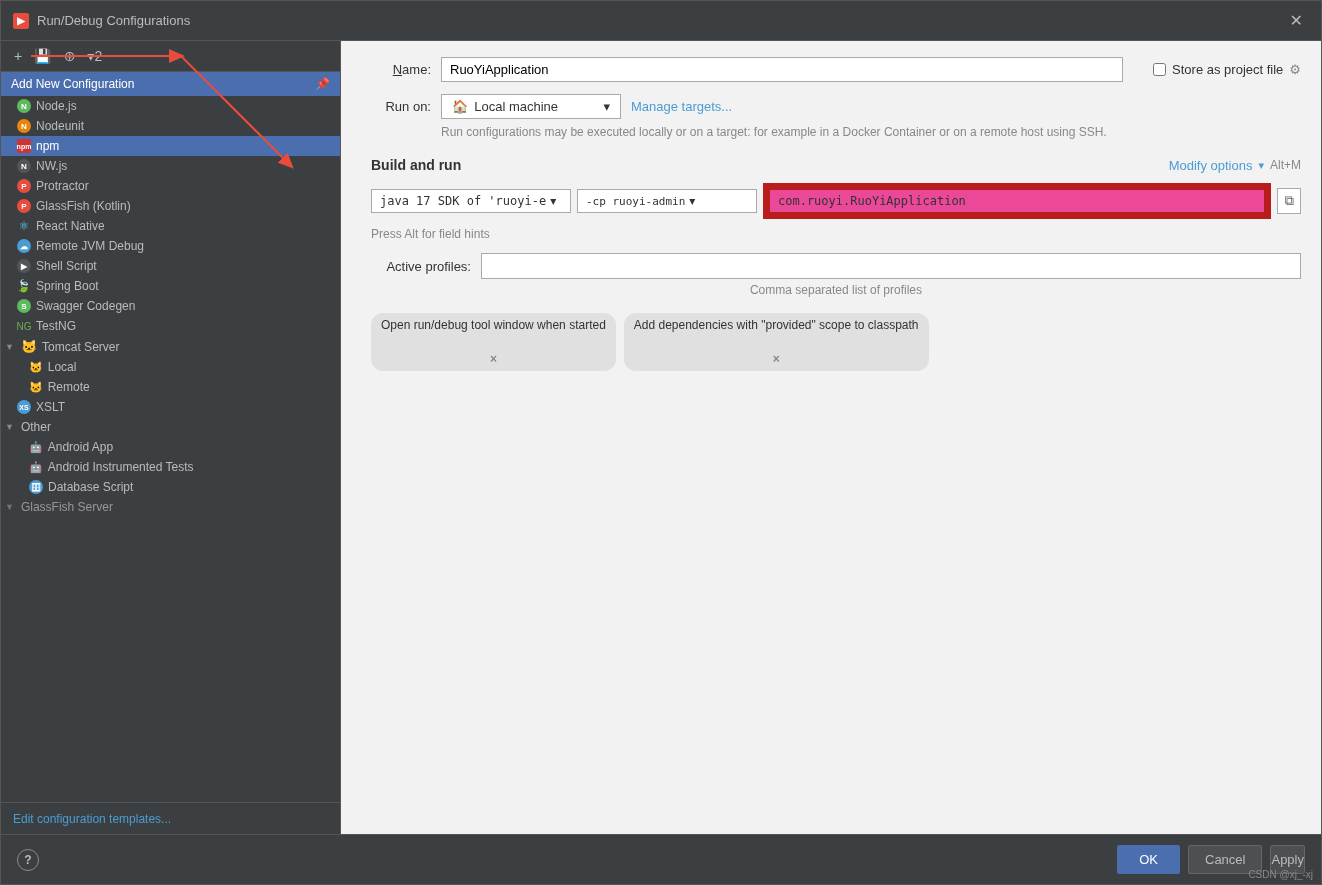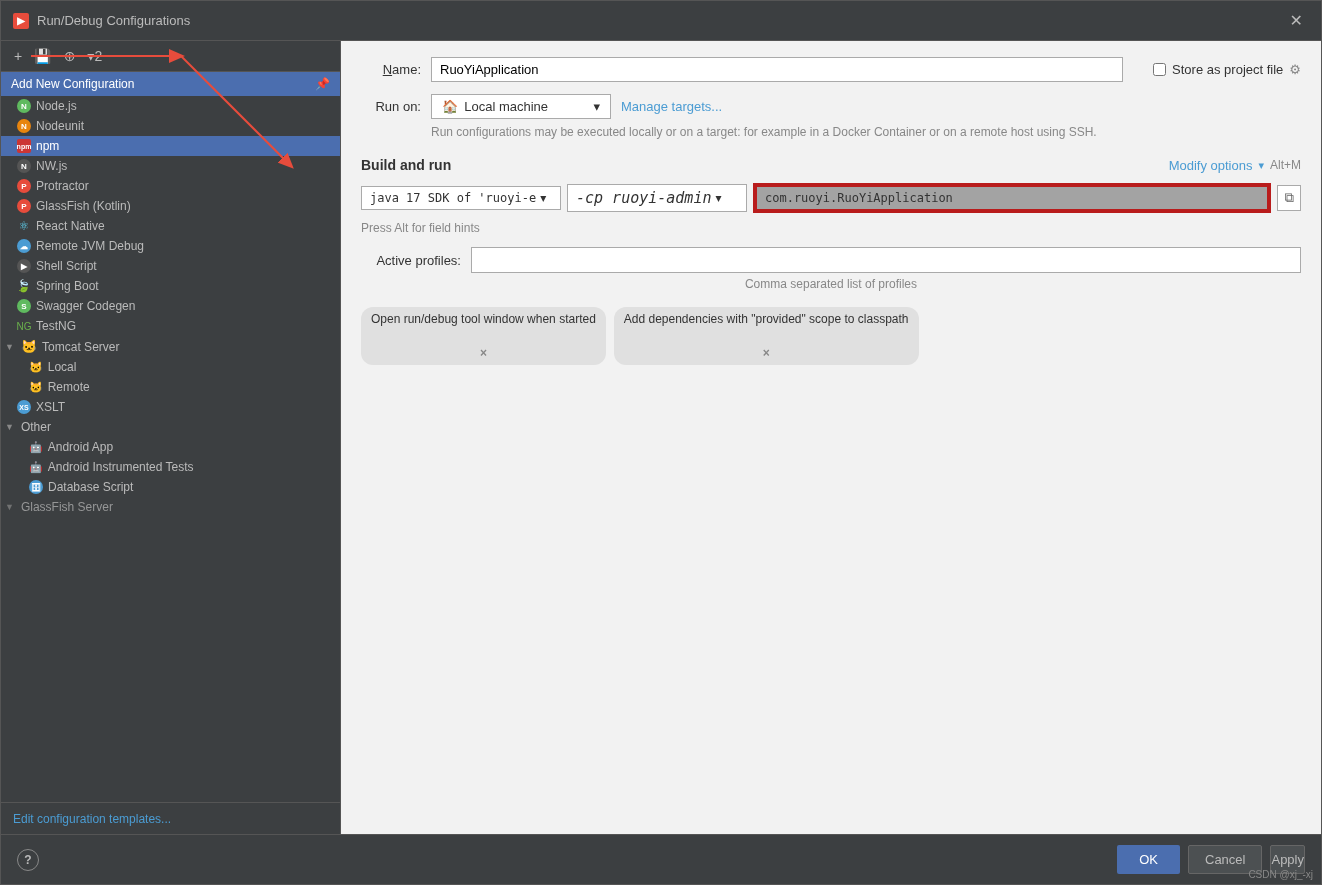--- a/index.html
+++ b/index.html
@@ -167,20 +167,21 @@
       font-size: 12px;
       cursor: pointer;
     }
     
     .right-panel {
       flex: 1;
       background: #f2f2f2;
       display: flex;
       flex-direction: column;
       overflow: hidden;
+      padding-left: 10px;
     }
     .right-content {
       flex: 1;
       padding: 16px 20px;
       overflow-y: auto;
     }
     .form-row {
       display: flex;
       align-items: center;
       margin-bottom: 12px;
@@ -277,22 +278,22 @@
       background: white;
       cursor: pointer;
       font-size: 12px;
       color: #333;
     }
     .build-dropdown.wide { min-width: 200px; }
     .build-dropdown.medium { min-width: 180px; }
     .main-class-input {
       flex: 1;
       padding: 4px 8px;
-      border: 4px solid #b91c1c;
-      background: #a3a3a3;
+      border: 7px solid #b91c1c;
+      background: #ec4899;
       font-size: 12px;
       color: #333;
       font-family: monospace;
     }
     .copy-icon-btn {
       padding: 4px 6px;
       border: 1px solid #aaa;
       background: white;
       cursor: pointer;
       color: #666;
@@ -613,21 +614,21 @@
             <span style="color:#888; font-size:12px;">Alt+M</span>
           </div>
         </div>
 
         <div class="build-run-row">
           <button class="build-dropdown wide">
             <span style="font-family:monospace;font-size:12px;">java 17  SDK of 'ruoyi-e</span>
             <span>▾</span>
           </button>
           <button class="build-dropdown medium">
-            <span style="font-family:monospace;font-size:15px;font-style:italic;">-cp  ruoyi-admin</span>
+            <span style="font-family:monospace;font-size:11px;">-cp  ruoyi-admin</span>
             <span>▾</span>
           </button>
           <input class="main-class-input" type="text" value="com.ruoyi.RuoYiApplication" style="flex: 1 1 0%;">
           <button class="copy-icon-btn">
             <span>⧉</span>
           </button>
         </div>
 
         <div class="press-alt-hint">Press Alt for field hints</div>
 

